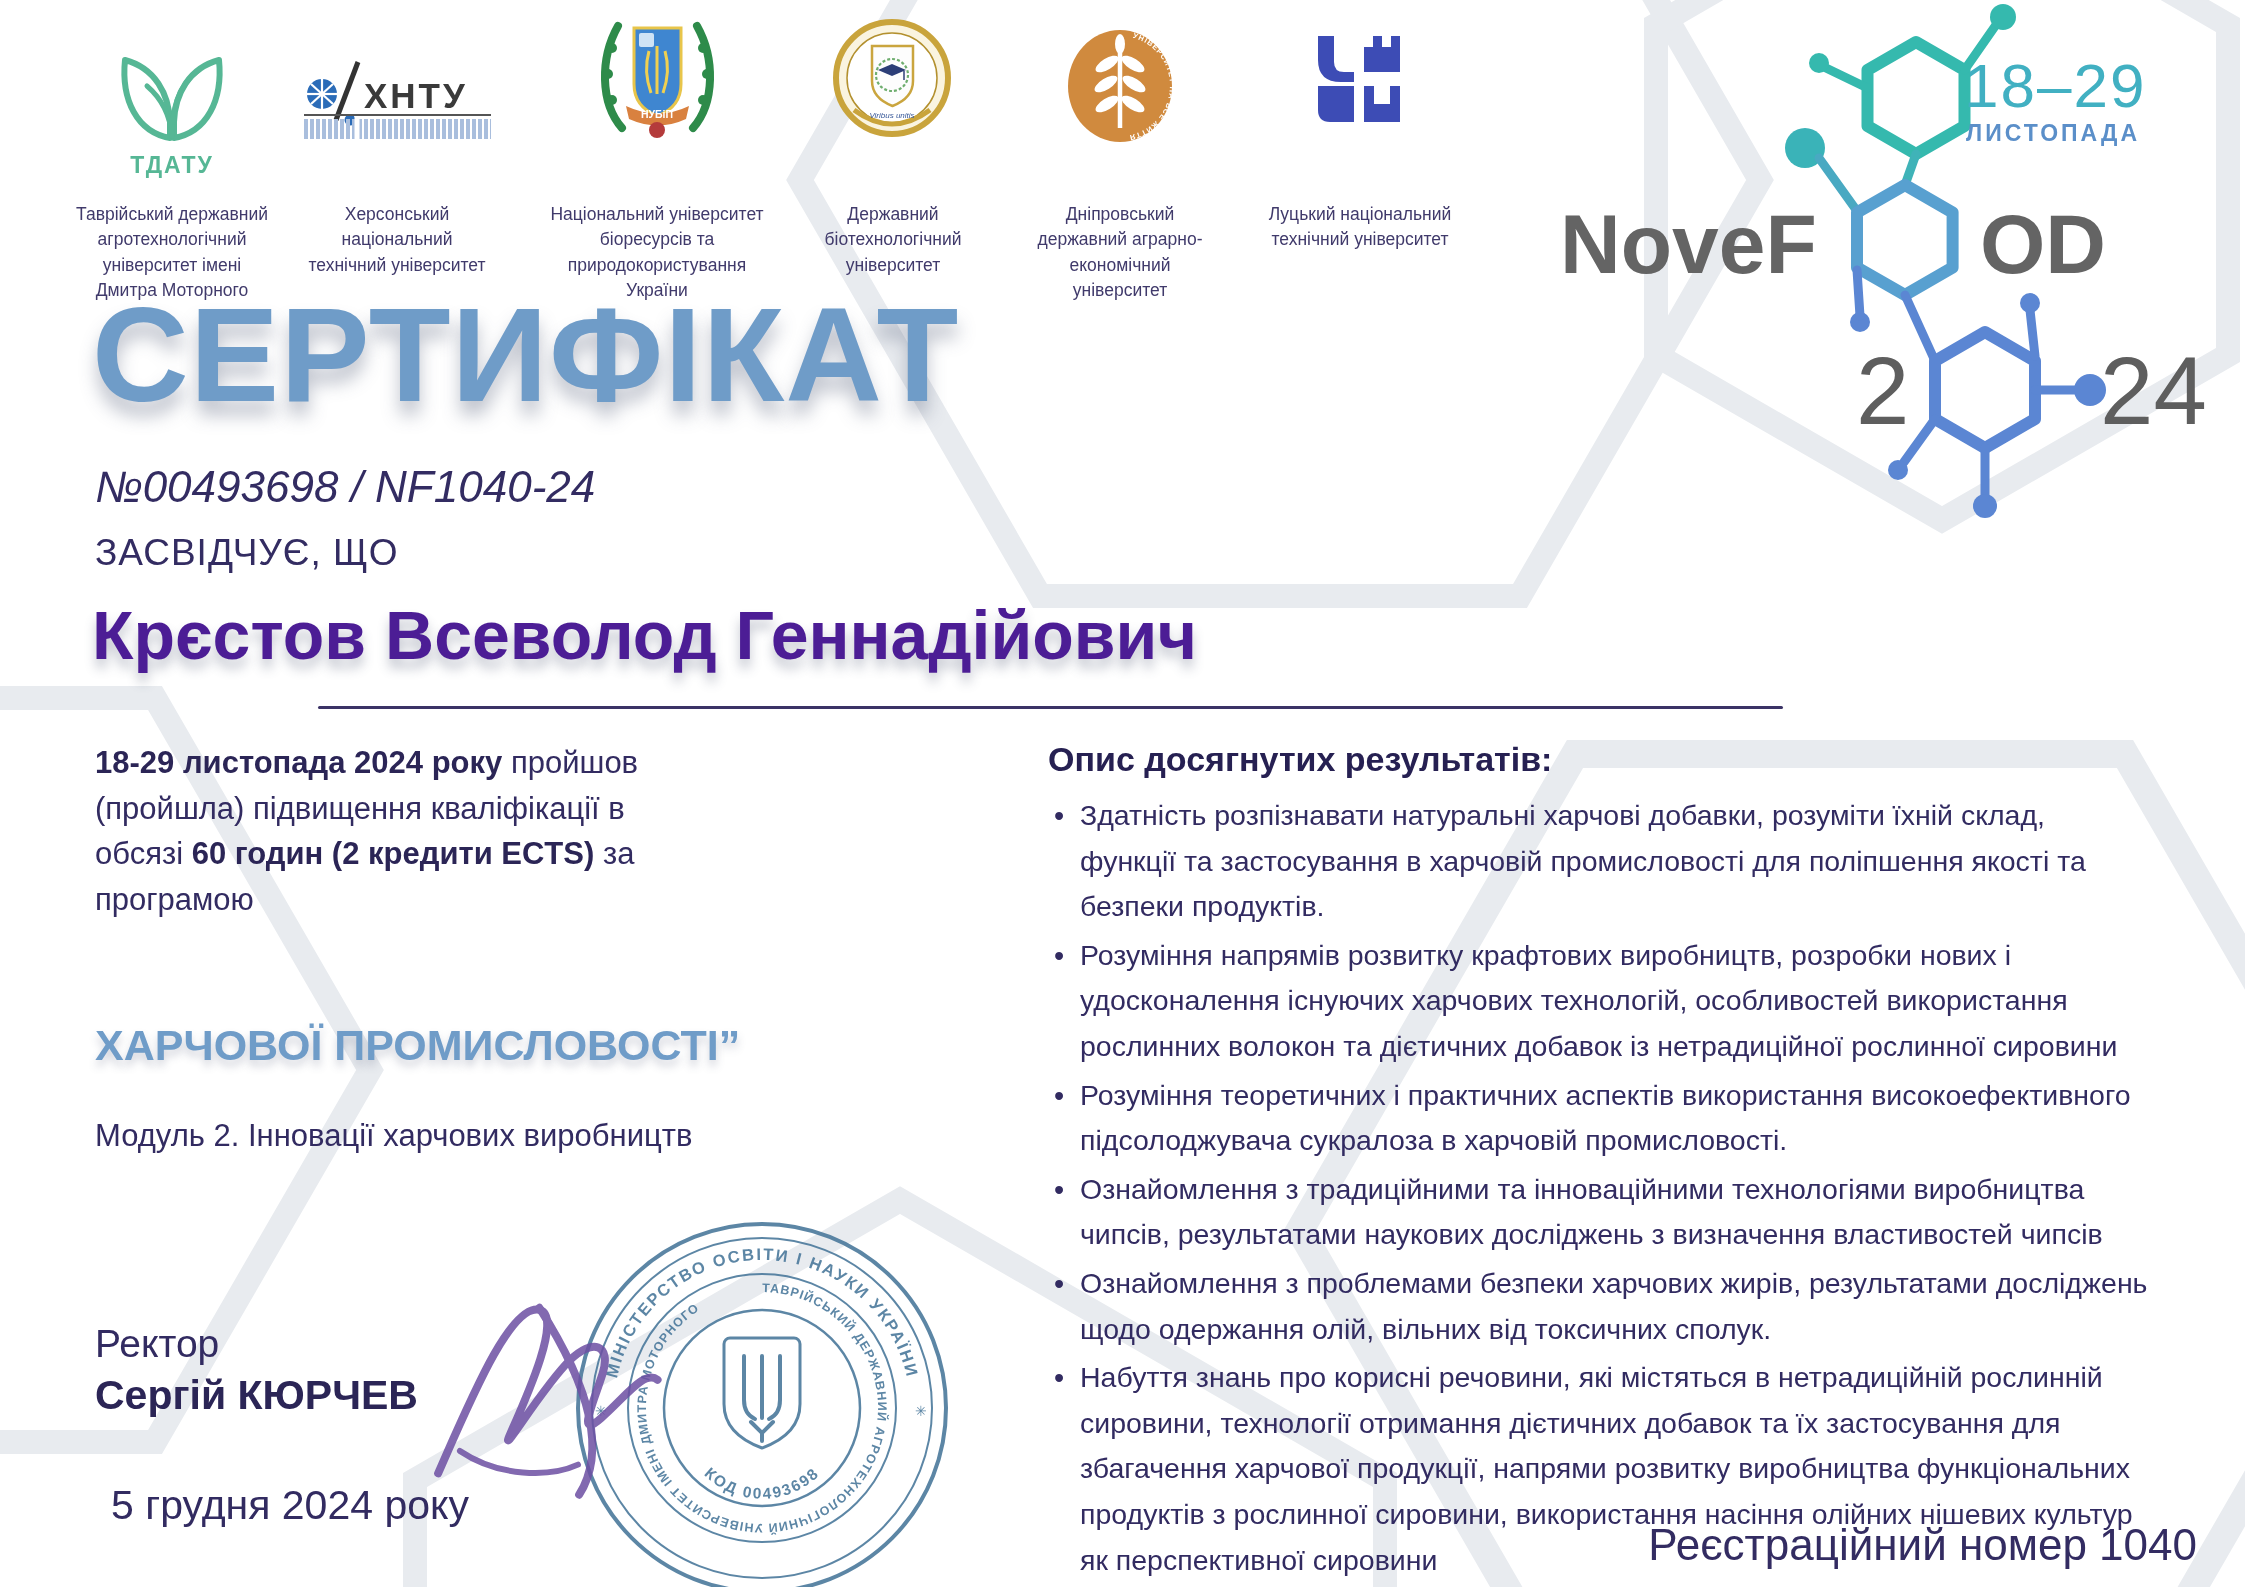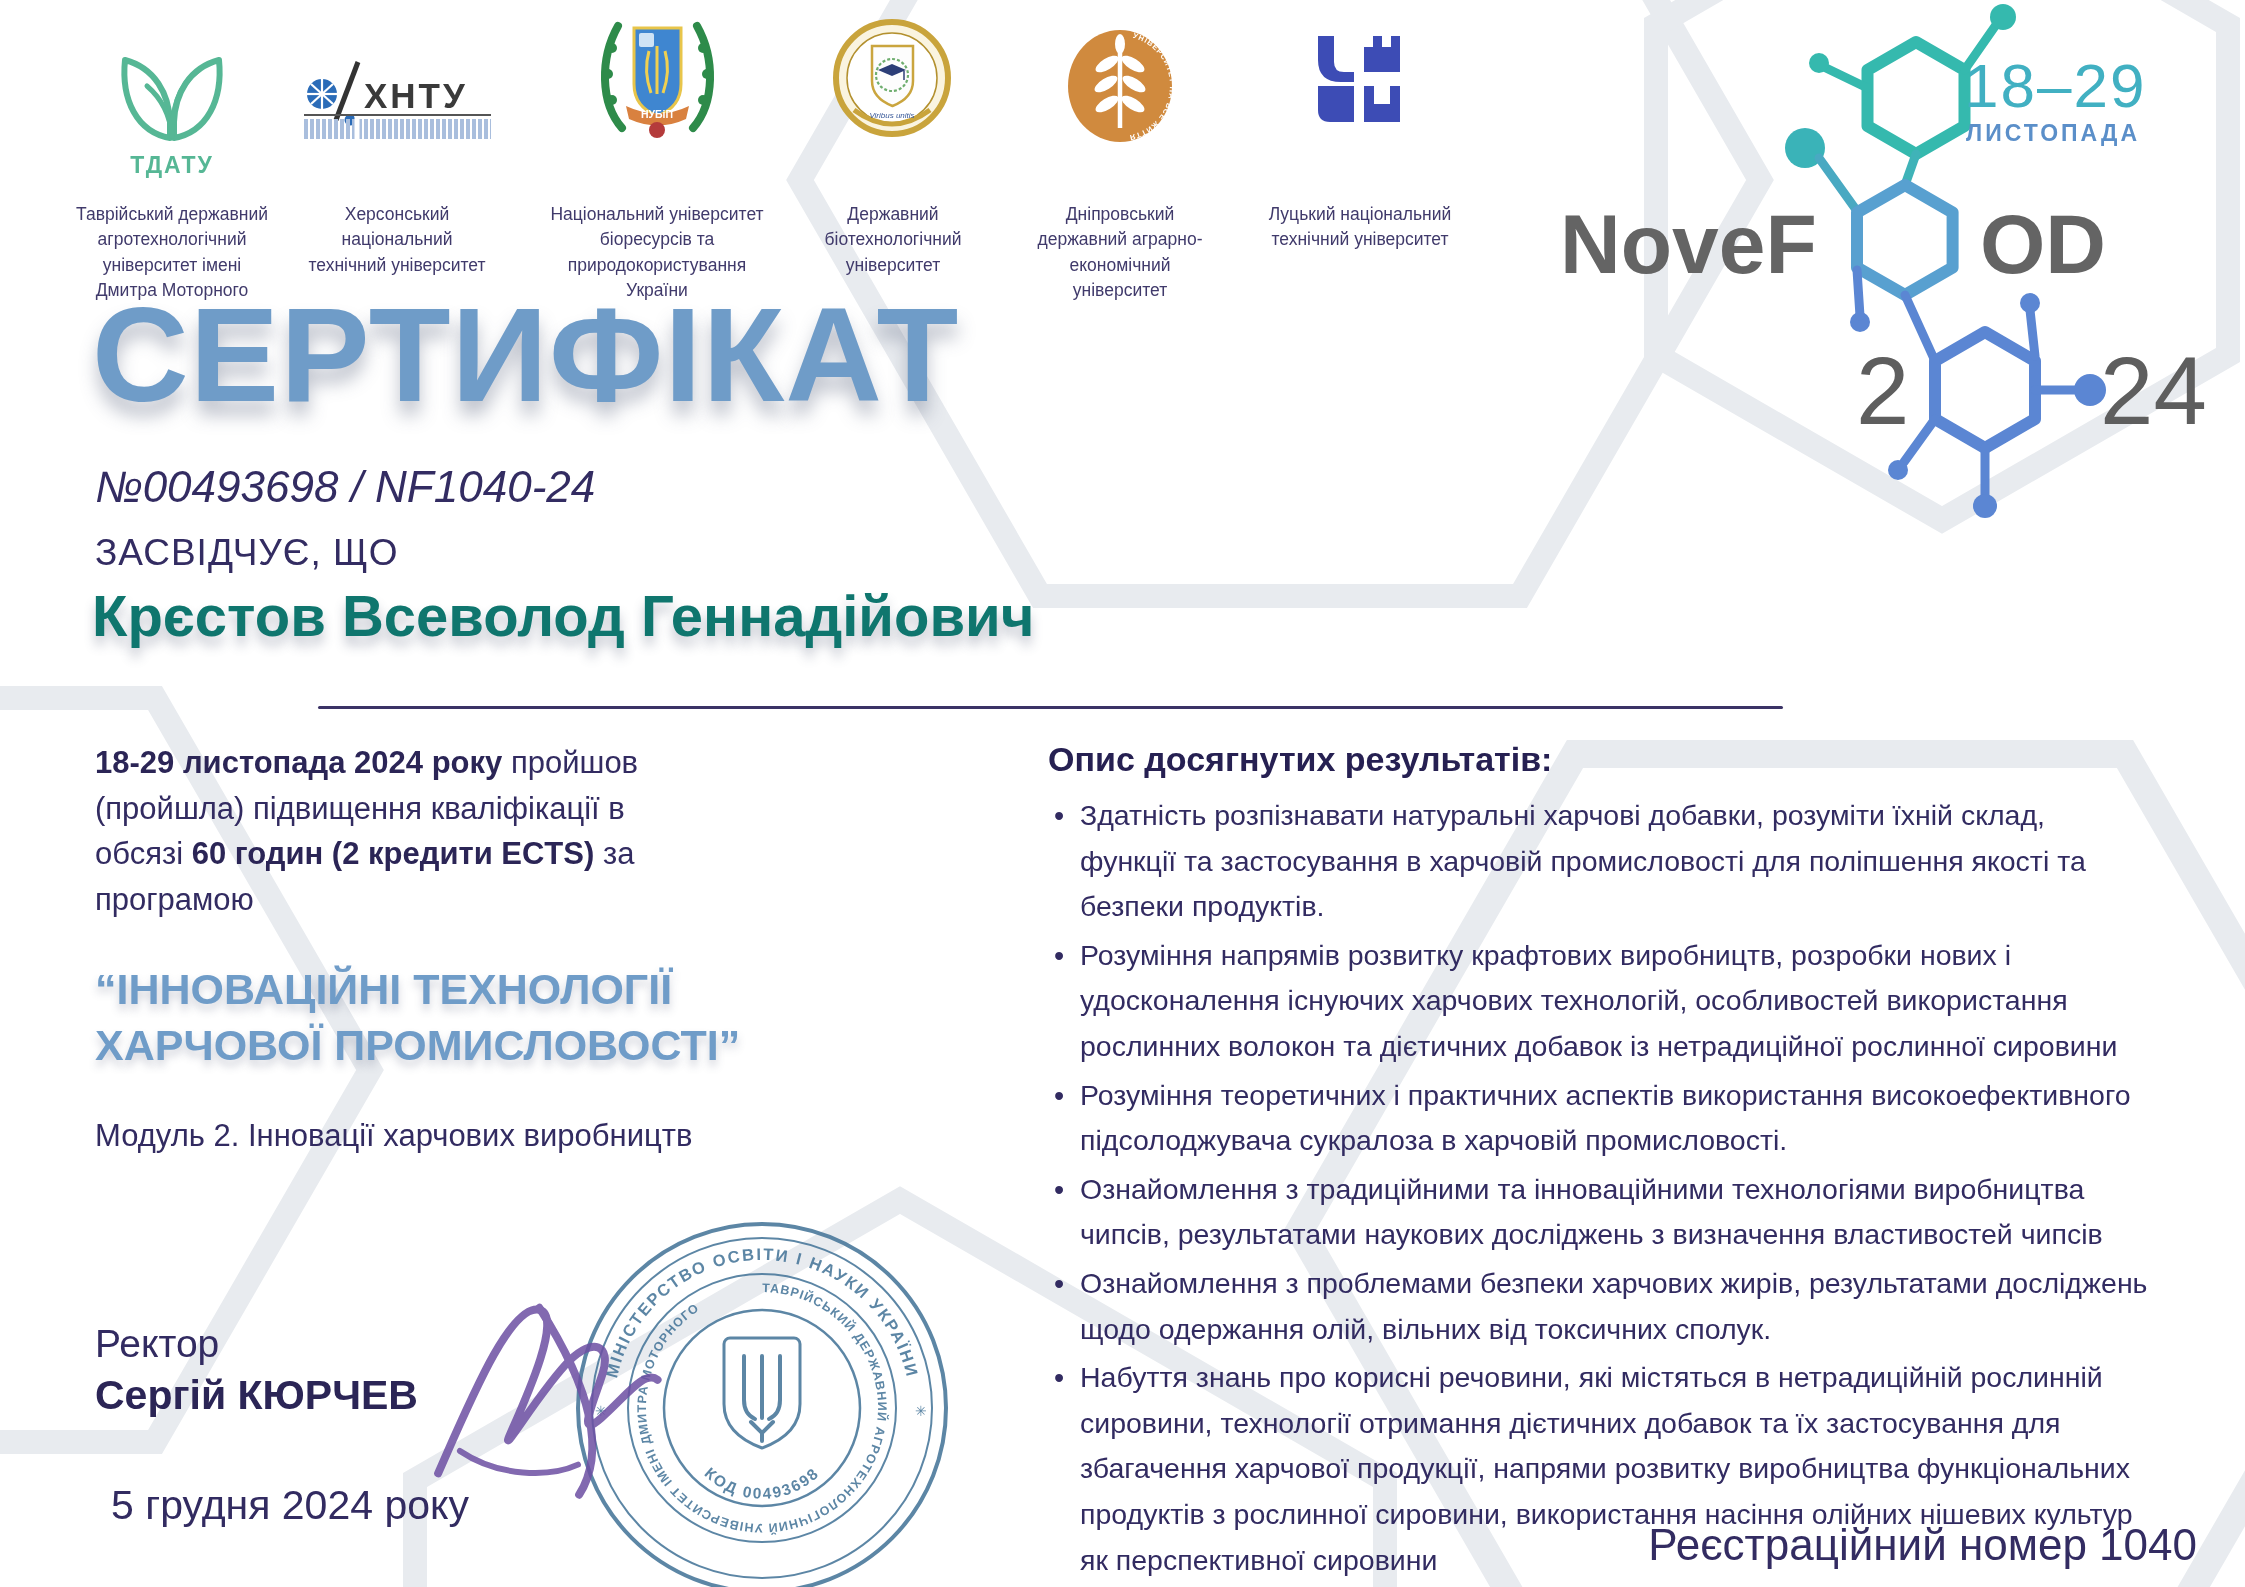--- a/index.html
+++ b/index.html
@@ -15,21 +15,21 @@
   .nf-wrap{position:absolute;left:1560px;top:0;width:685px;height:540px;z-index:2;}
   .nf-txt{position:absolute;font-weight:800;color:#646464;font-size:84px;letter-spacing:0px;}
   .nf-dates{position:absolute;left:404px;top:50px;font-size:62px;font-weight:400;color:#41b0c2;letter-spacing:2px;}
   .nf-month{position:absolute;left:406px;top:120px;font-size:23px;font-weight:700;color:#5b8fc9;letter-spacing:3px;}
   .nf-year{position:absolute;font-size:96px;font-weight:400;color:#5e5e5e;}
   
   .cert-title{position:absolute;left:92px;top:288px;font-size:134px;font-weight:800;color:#6f9cc8;
         letter-spacing:1px;line-height:1;text-shadow:0 14px 18px rgba(70,80,110,.35);z-index:2;}
   .cert-number{position:absolute;left:95px;top:462px;font-size:44px;color:#332c62;z-index:2;font-style:italic;}
   .cert-certifies{position:absolute;left:95px;top:532px;font-size:37px;color:#332c62;letter-spacing:1px;z-index:2;}
-  .recipient{position:absolute;left:92px;top:582px;font-size:58px;font-weight:800;color:#0f766e;
+  .recipient{position:absolute;left:92px;top:596px;font-size:68px;font-weight:800;color:#4c1d95;
         text-shadow:0 9px 12px rgba(70,80,110,.32);z-index:2;}
   .divider{position:absolute;left:318px;top:706px;width:1465px;height:3px;background:#3b3366;border-radius:2px;z-index:2;}
   .course-para{position:absolute;left:95px;top:740px;width:578px;font-size:31px;line-height:1.47;z-index:2;}
   .course-para b{font-weight:700;color:#2b2556;}
   .program-title{position:absolute;left:95px;top:962px;font-size:43px;font-weight:800;line-height:1.3;
         color:#6f9cc8;text-shadow:0 6px 9px rgba(70,80,110,.25);z-index:2;}
   .modules{position:absolute;left:95px;top:1112px;font-size:31px;line-height:1.55;z-index:2;}
   .rektor-label{position:absolute;left:95px;top:1322px;font-size:39px;z-index:2;}
   .rektor-name{position:absolute;left:95px;top:1372px;font-size:41px;font-weight:700;color:#2b2556;z-index:2;}
   .sign-date{position:absolute;left:95px;top:1482px;font-size:41px;z-index:2;margin-left:16px;}
@@ -199,21 +199,21 @@
   <div class="cert-number">№00493698 / NF1040-24</div>
   <div class="cert-certifies">ЗАСВІДЧУЄ, ЩО</div>
   <div class="recipient">Крєстов Всеволод Геннадійович</div>
   <div class="divider"></div>
 
   <div class="course-para">
     <b>18-29 листопада 2024 року</b><span> пройшов (пройшла) підвищення кваліфікації в обсязі </span><b>60 годин (2 кредити ECTS)</b><span> за програмою</span>
   </div>
 
   <div class="program-title">
-    <span>“ІННОВАЦІЙНІ ТЕХНОЛОГІЇ</span><br>
+    <br>
     <span>ХАРЧОВОЇ ПРОМИСЛОВОСТІ”</span>
   </div>
 
   <div class="modules">
     <div>Модуль 2. Інновації харчових виробництв</div>
   </div>
 
   <div class="rektor-label">Ректор</div>
   <div class="rektor-name">Сергій КЮРЧЕВ</div>
   <div class="sign-date">5 грудня 2024 року</div>

